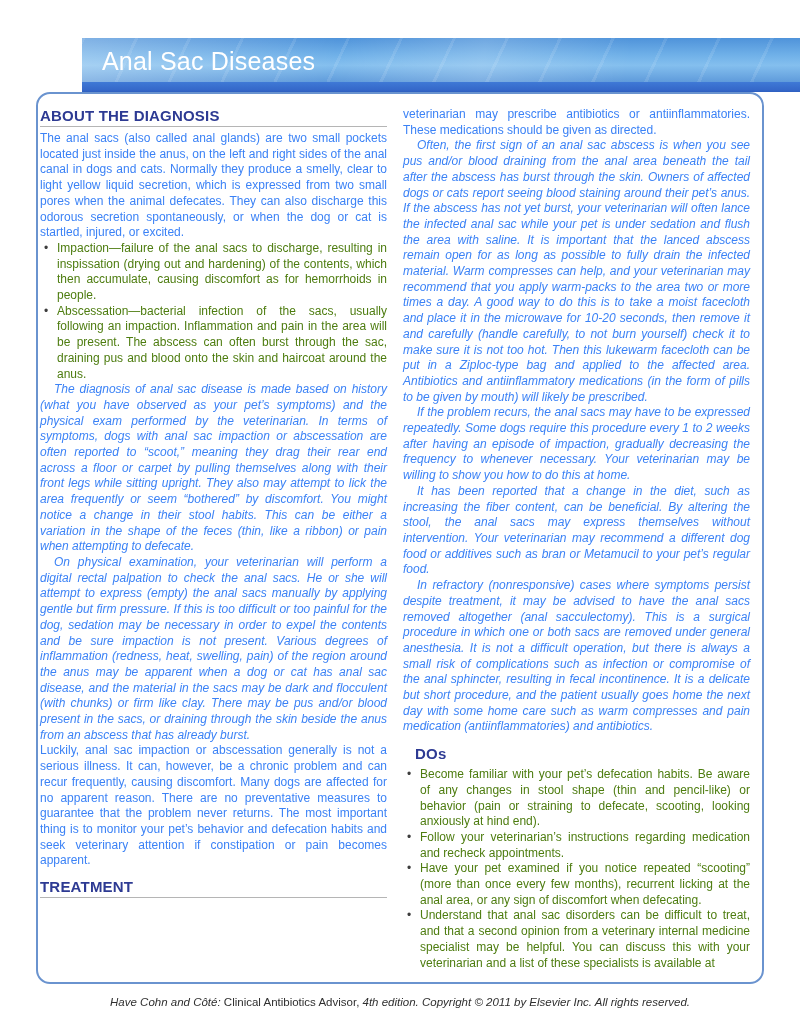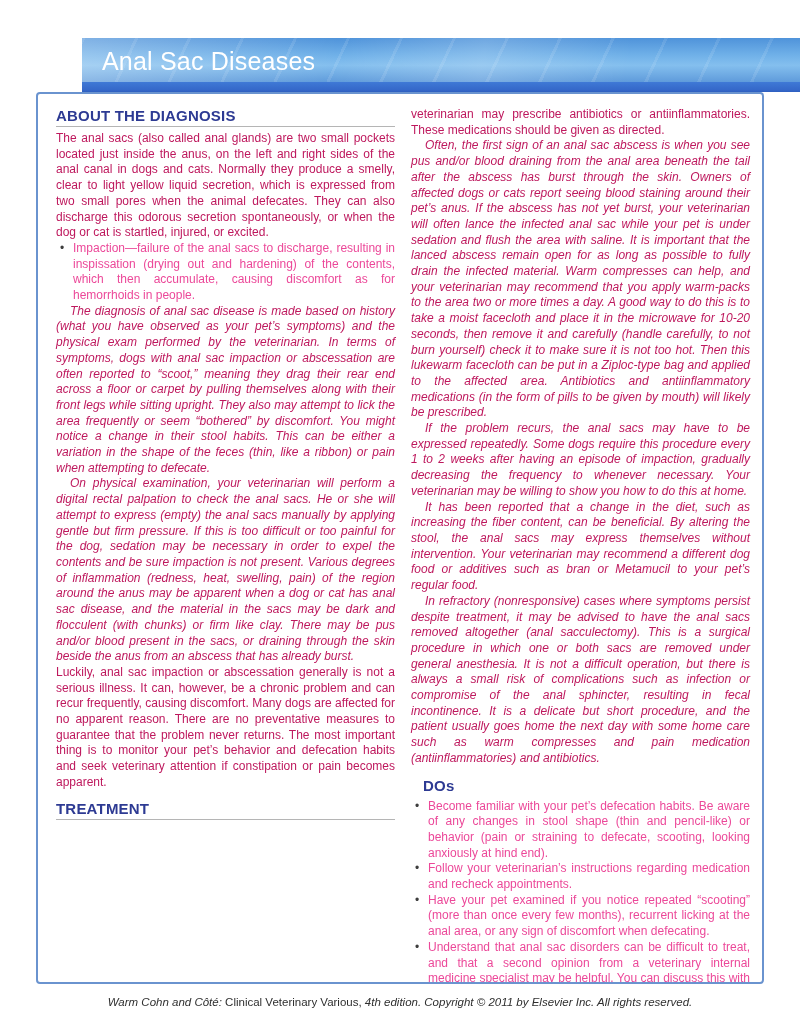--- a/index.html
+++ b/index.html
@@ -23,39 +23,39 @@
   .banner-stripe {
     height:10px;
     background:linear-gradient(180deg, #3f79d6 0%, #3568c9 80%, #2d5fc0 100%);
   }
   .banner h1 {
     position:relative; z-index:2; margin:0; padding:9px 0 0 20px;
     color:#ffffff; font-size:25px; font-weight:400; letter-spacing:0.2px;
   }
   .content-box {
     position:absolute; left:36px; top:92px; width:728px; height:892px;
-    box-sizing:border-box; border:2px solid #6a93cf; border-radius:4px;
-    background:#ffffff; padding:13px 12px 0 18px;
+    box-sizing:border-box; border:2px solid #6a93cf; border-radius:14px;
+    background:#ffffff; padding:13px 12px 0 2px;
     display:flex; gap:16px; overflow:hidden;
   }
   .col { flex:1 1 0; min-width:0; text-align:justify; }
   .sec {
     color:#2d3a93; font-size:15px; font-weight:700;
     margin:9px 0 4px 0; padding-bottom:2px;
     border-bottom:1px solid #b5b5b5; letter-spacing:0.2px; text-align:left;
   }
   .sec.first { margin-top:0; }
   .sec.nol { border-bottom:none; margin:10px 0 3px 12px; }
   p.body {
-    margin:0; font-size:12px; line-height:15.7px; color:#be185d;
+    margin:0; font-size:12px; line-height:15.7px; color:#3b82f6;
   }
   p.ind { text-indent:14px;font-style:italic; }
   ul.bl { margin:0; padding:0 0 0 17px; list-style:none; }
   ul.bl li {
-    position:relative; font-size:12px; line-height:15.7px; color:#ec4899;
+    position:relative; font-size:12px; line-height:15.7px; color:#4d7c0f;
     text-align:justify;
   }
   ul.bl li::before { content:"•"; position:absolute; left:-13px; top:0; color:#3d3d3d; }
   .footer {
     position:absolute; left:0; right:0; top:996px; text-align:center;
     font-size:11.5px; color:#2f2f2f;
   }
   .it { font-style:italic; }
 </style>
 </head>
@@ -70,20 +70,21 @@
     <div class="banner-stripe"></div>
   </div>
 
   <div class="content-box">
 
     <div class="col">
       <h2 class="sec first">ABOUT THE DIAGNOSIS</h2>
       <p class="body">The anal sacs (also called anal glands) are two small pockets located just inside the anus, on the left and right sides of the anal canal in dogs and cats. Normally they produce a smelly, clear to light yellow liquid secretion, which is expressed from two small pores when the animal defecates. They can also discharge this odorous secretion spontaneously, or when the dog or cat is startled, injured, or excited.</p>
       <ul class="bl">
         <li>Impaction—failure of the anal sacs to discharge, resulting in inspissation (drying out and hardening) of the contents, which then accumulate, causing discomfort as for hemorrhoids in people.</li>
+        <li>Abscessation—bacterial infection of the sacs, usually following an impaction. Inflammation and pain in the area will be present. The abscess can often burst through the sac, draining pus and blood onto the skin and haircoat around the anus.</li>
       </ul>
       <p class="body ind">The diagnosis of anal sac disease is made based on history (what you have observed as your pet’s symptoms) and the physical exam performed by the veterinarian. In terms of symptoms, dogs with anal sac impaction or abscessation are often reported to “scoot,” meaning they drag their rear end across a floor or carpet by pulling themselves along with their front legs while sitting upright. They also may attempt to lick the area frequently or seem “bothered” by discomfort. You might notice a change in their stool habits. This can be either a variation in the shape of the feces (thin, like a ribbon) or pain when attempting to defecate.</p>
       <p class="body ind">On physical examination, your veterinarian will perform a digital rectal palpation to check the anal sacs. He or she will attempt to express (empty) the anal sacs manually by applying gentle but firm pressure. If this is too difficult or too painful for the dog, sedation may be necessary in order to expel the contents and be sure impaction is not present. Various degrees of inflammation (redness, heat, swelling, pain) of the region around the anus may be apparent when a dog or cat has anal sac disease, and the material in the sacs may be dark and flocculent (with chunks) or firm like clay. There may be pus and/or blood present in the sacs, or draining through the skin beside the anus from an abscess that has already burst.</p>
 
       <p class="body">Luckily, anal sac impaction or abscessation generally is not a serious illness. It can, however, be a chronic problem and can recur frequently, causing discomfort. Many dogs are affected for no apparent reason. There are no preventative measures to guarantee that the problem never returns. The most important thing is to monitor your pet’s behavior and defecation habits and seek veterinary attention if constipation or pain becomes apparent.</p>
 
       <h2 class="sec">TREATMENT</h2>
 
     </div>
 
@@ -100,16 +101,16 @@
         <li>Follow your veterinarian’s instructions regarding medication and recheck appointments.</li>
         <li>Have your pet examined if you notice repeated “scooting” (more than once every few months), recurrent licking at the anal area, or any sign of discomfort when defecating.</li>
         <li><span>Understand that anal sac disorders can be difficult to treat, and that a second opinion from a veterinary internal medicine specialist may be helpful. You can discuss this with your veterinarian and a list of these specialists is available at </span></li>
       </ul>
 
     </div>
 
   </div>
 
   <div class="footer">
-    <span class="it">Warm Cohn and Côté: </span><span>Clinical Veterinary Various, </span><span class="it">4th edition. Copyright © 2011 by Elsevier Inc. All rights reserved.</span>
+    <span class="it">Have Cohn and Côté: </span><span>Clinical Antibiotics Advisor, </span><span class="it">4th edition. Copyright © 2011 by Elsevier Inc. All rights reserved.</span>
   </div>
 
 </div>
 
 </body></html>

